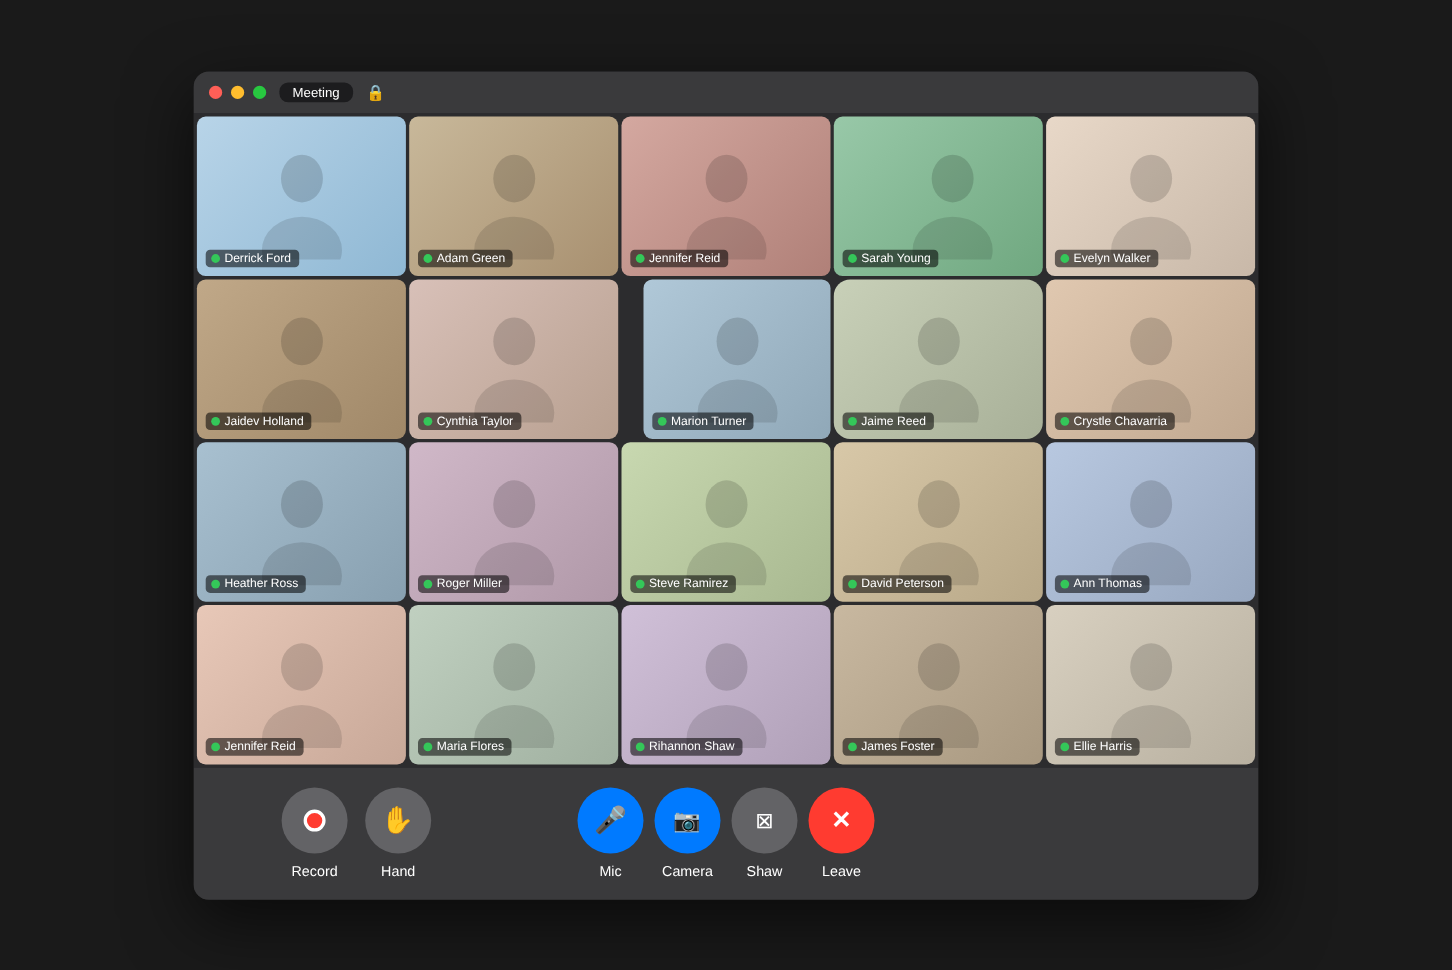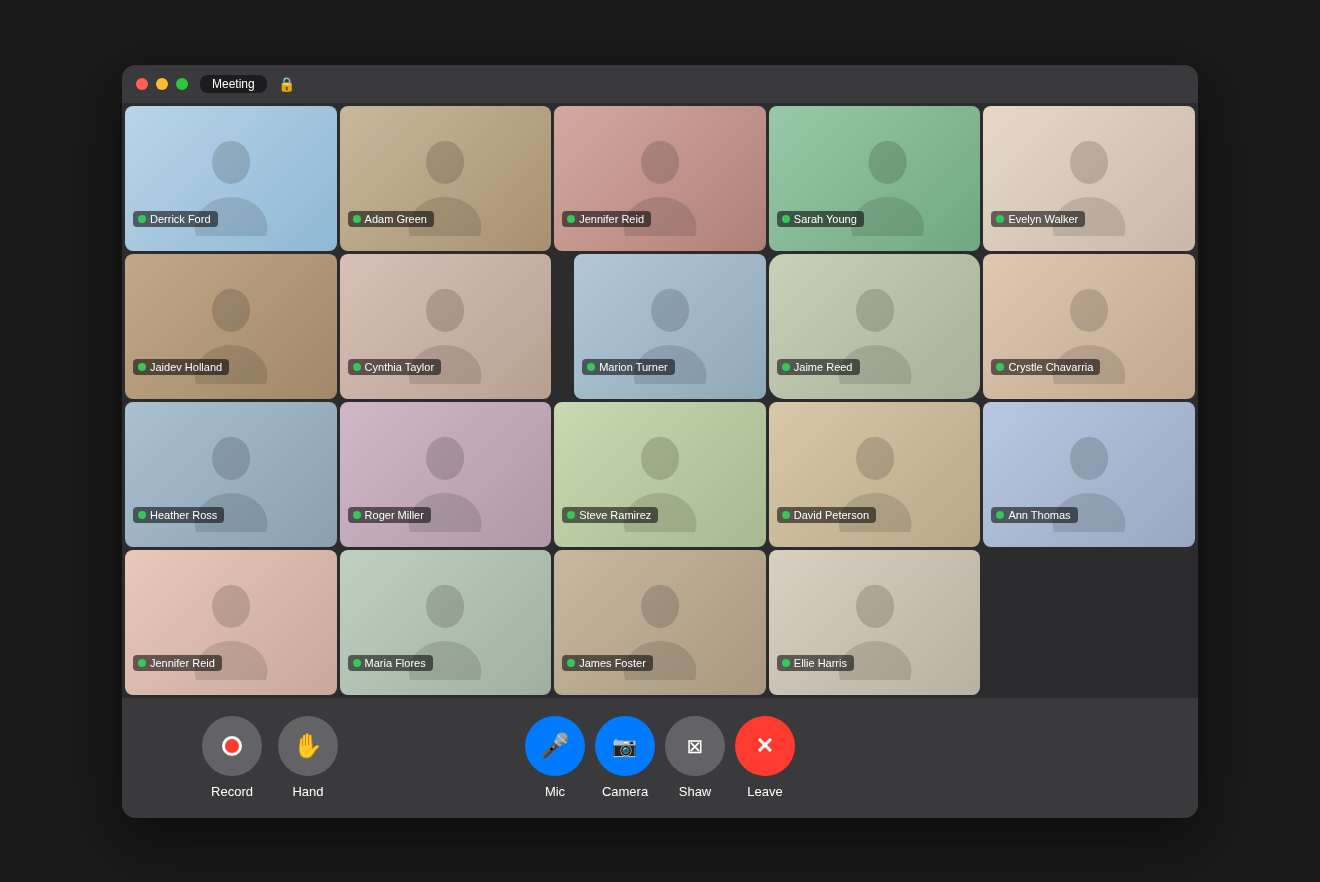--- a/index.html
+++ b/index.html
@@ -5,21 +5,21 @@
     * { margin: 0; padding: 0; box-sizing: border-box; }
     body {
       background: #1a1a1a;
       display: flex;
       justify-content: center;
       align-items: center;
       min-height: 100vh;
       font-family: -apple-system, BlinkMacSystemFont, 'Segoe UI', sans-serif;
     }
     .window {
-      width: 1076px;
+      width: 968px;
       background: #2c2c2e;
       border-radius: 14px;
       overflow: hidden;
       box-shadow: 0 20px 60px rgba(0,0,0,0.6);
     }
     .titlebar {
       background: #3a3a3c;
       height: 38px;
       display: flex;
       align-items: center;
@@ -55,21 +55,21 @@
       background: #2c2c2e;
     }
     .video-tile {
       position: relative;
       background: #3a3a3c;
       border-radius: 8px;
       overflow: hidden;
     }
     .name-badge {
       position: absolute;
-      bottom: 24px;
+      bottom: 8px;
       left: 8px;
       background: rgba(0,0,0,0.55);
       color: #fff;
       font-size: 11px;
       padding: 2px 7px 2px 5px;
       border-radius: 4px;
       display: flex;
       align-items: center;
       gap: 4px;
     }
@@ -393,20 +393,32 @@
       <svg viewBox="0 0 100 120" xmlns="http://www.w3.org/2000/svg">
   <ellipse cx="50" cy="35" rx="22" ry="25" fill="rgba(0,0,0,0.25)"></ellipse>
   <ellipse cx="50" cy="110" rx="42" ry="35" fill="rgba(0,0,0,0.2)"></ellipse>
 </svg>
     </div>
     <div class="name-badge">
       <div class="mic-dot"></div>
       <span>Maria Flores</span>
     </div>
   </div>
+      <div class="video-tile p18">
+    <div class="figure">
+      <svg viewBox="0 0 100 120" xmlns="http://www.w3.org/2000/svg">
+  <ellipse cx="50" cy="35" rx="22" ry="25" fill="rgba(0,0,0,0.25)"></ellipse>
+  <ellipse cx="50" cy="110" rx="42" ry="35" fill="rgba(0,0,0,0.2)"></ellipse>
+</svg>
+    </div>
+    <div class="name-badge">
+      <div class="mic-dot"></div>
+      <span>Rihannon Shaw</span>
+    </div>
+  </div>
       <div class="video-tile p19">
     <div class="figure">
       <svg viewBox="0 0 100 120" xmlns="http://www.w3.org/2000/svg">
   <ellipse cx="50" cy="35" rx="22" ry="25" fill="rgba(0,0,0,0.25)"></ellipse>
   <ellipse cx="50" cy="110" rx="42" ry="35" fill="rgba(0,0,0,0.2)"></ellipse>
 </svg>
     </div>
     <div class="name-badge">
       <div class="mic-dot"></div>
       <span>James Foster</span>

